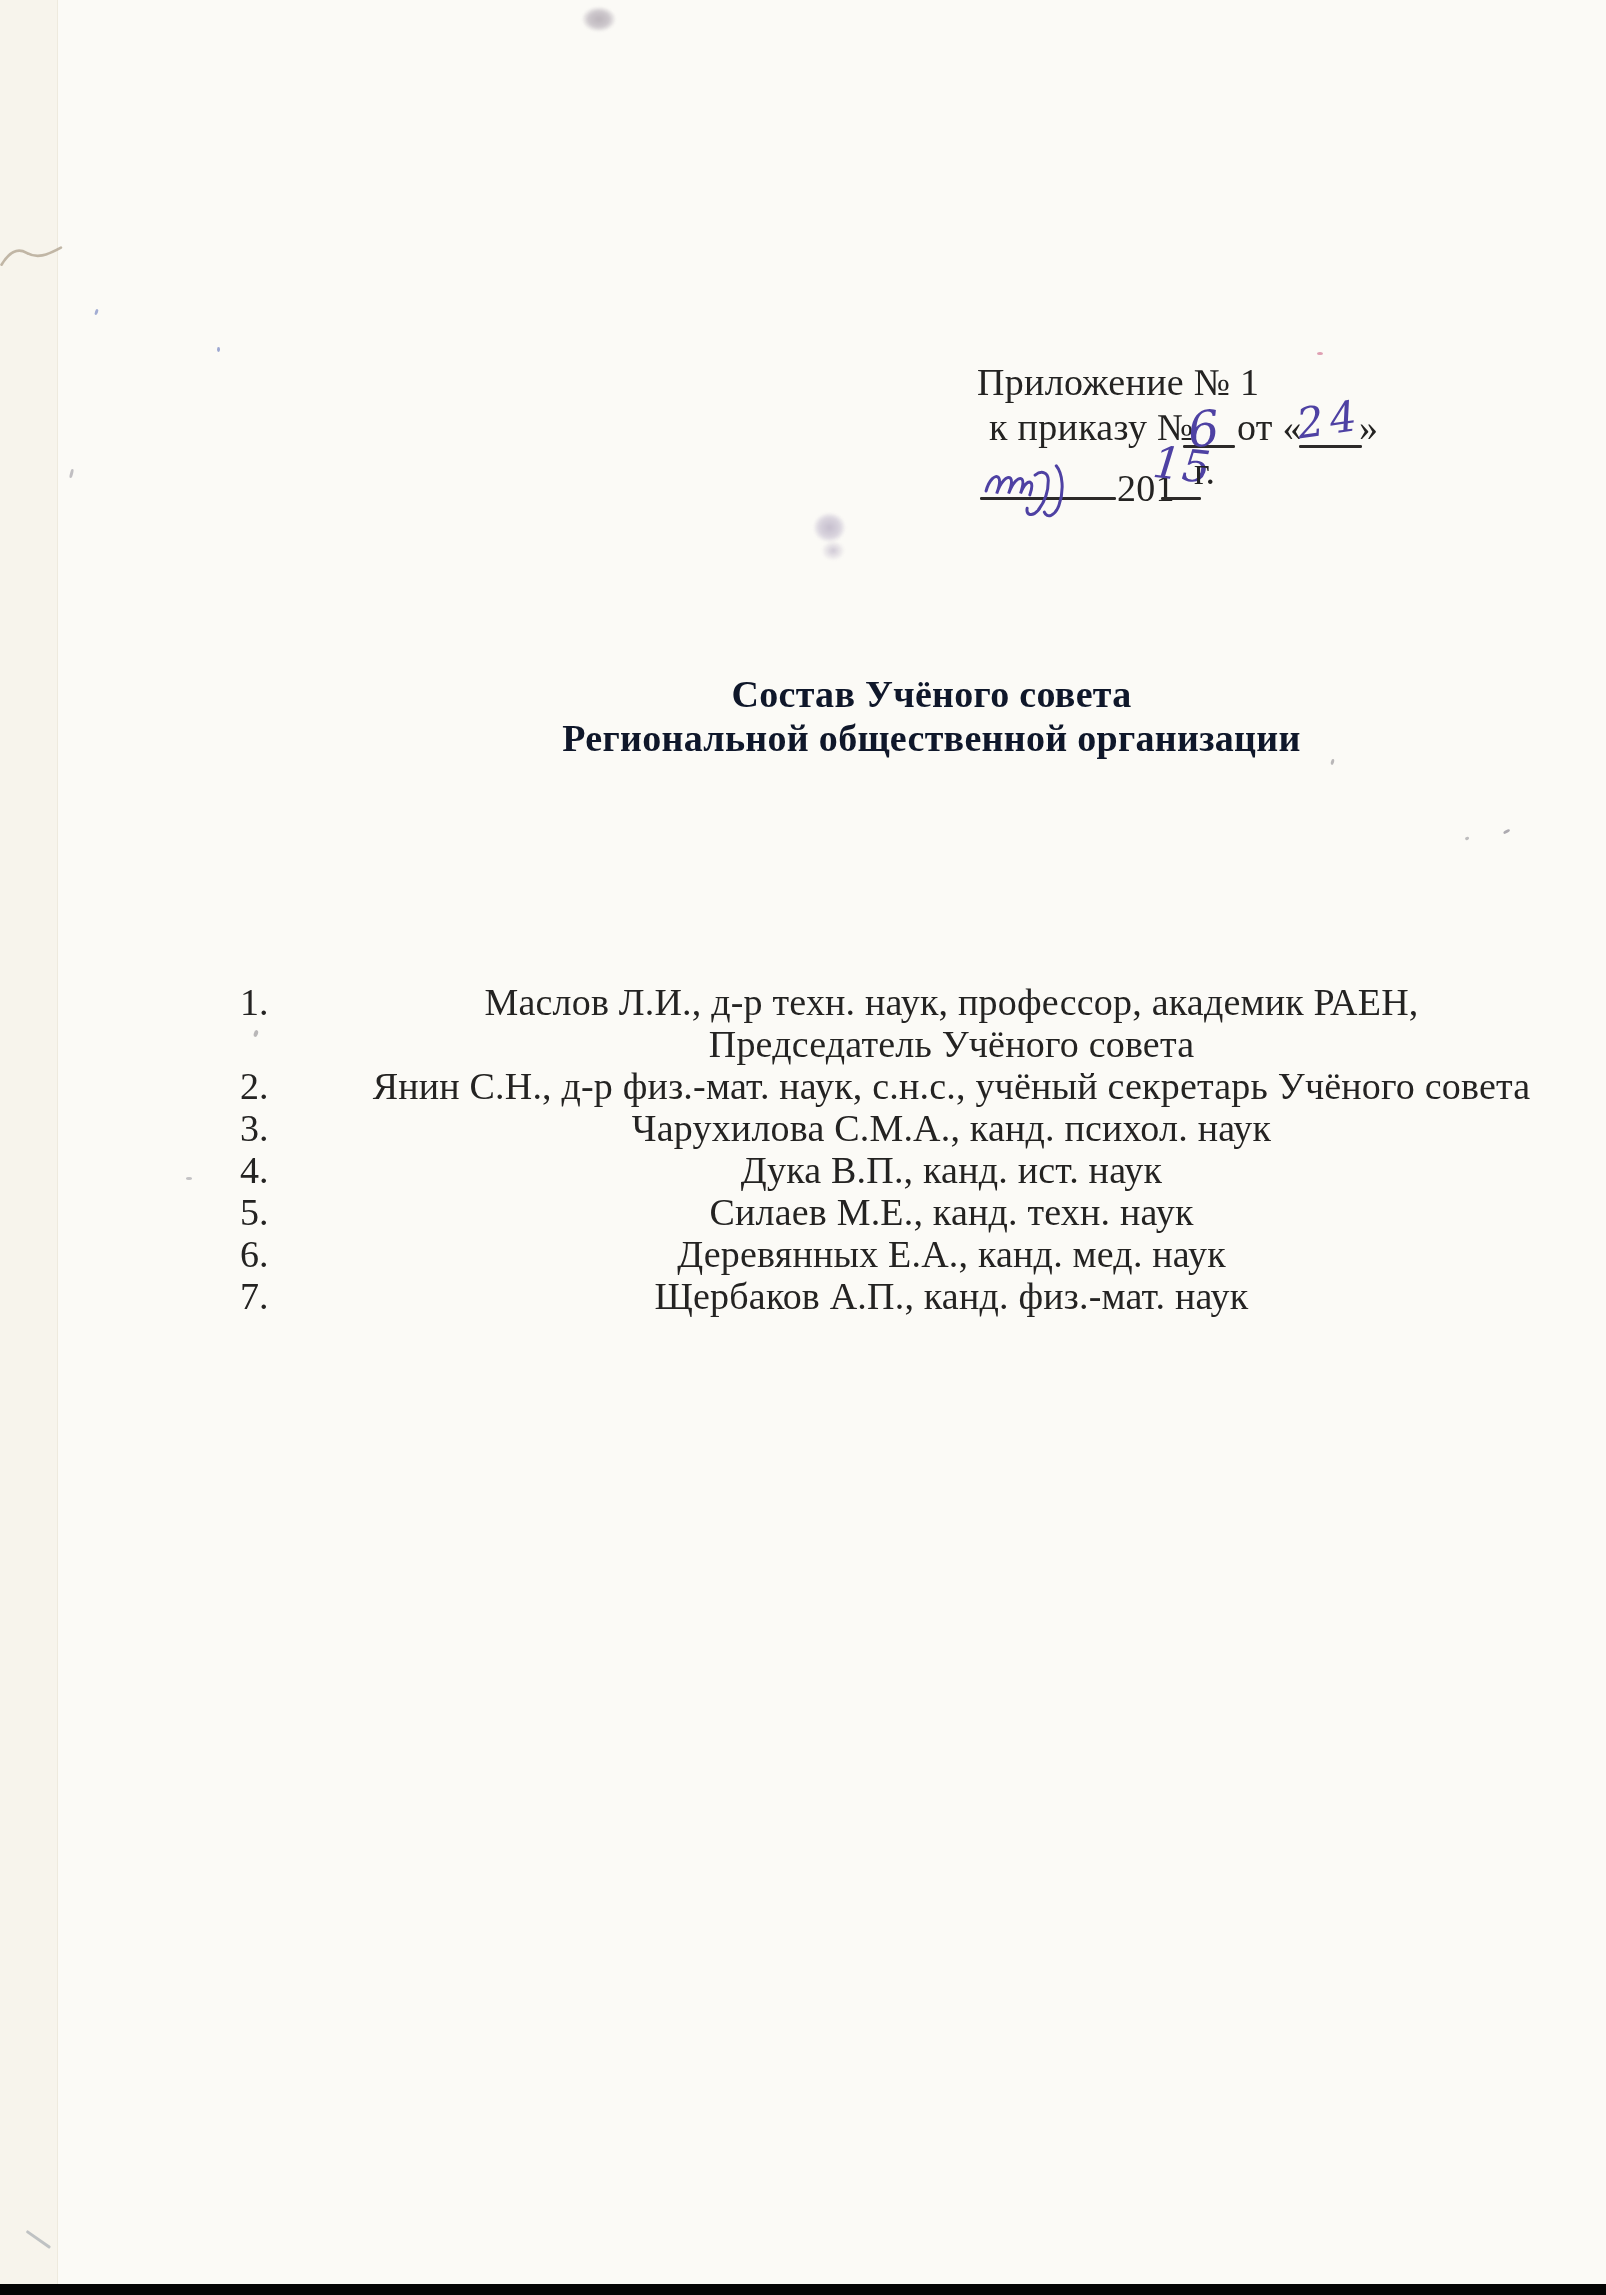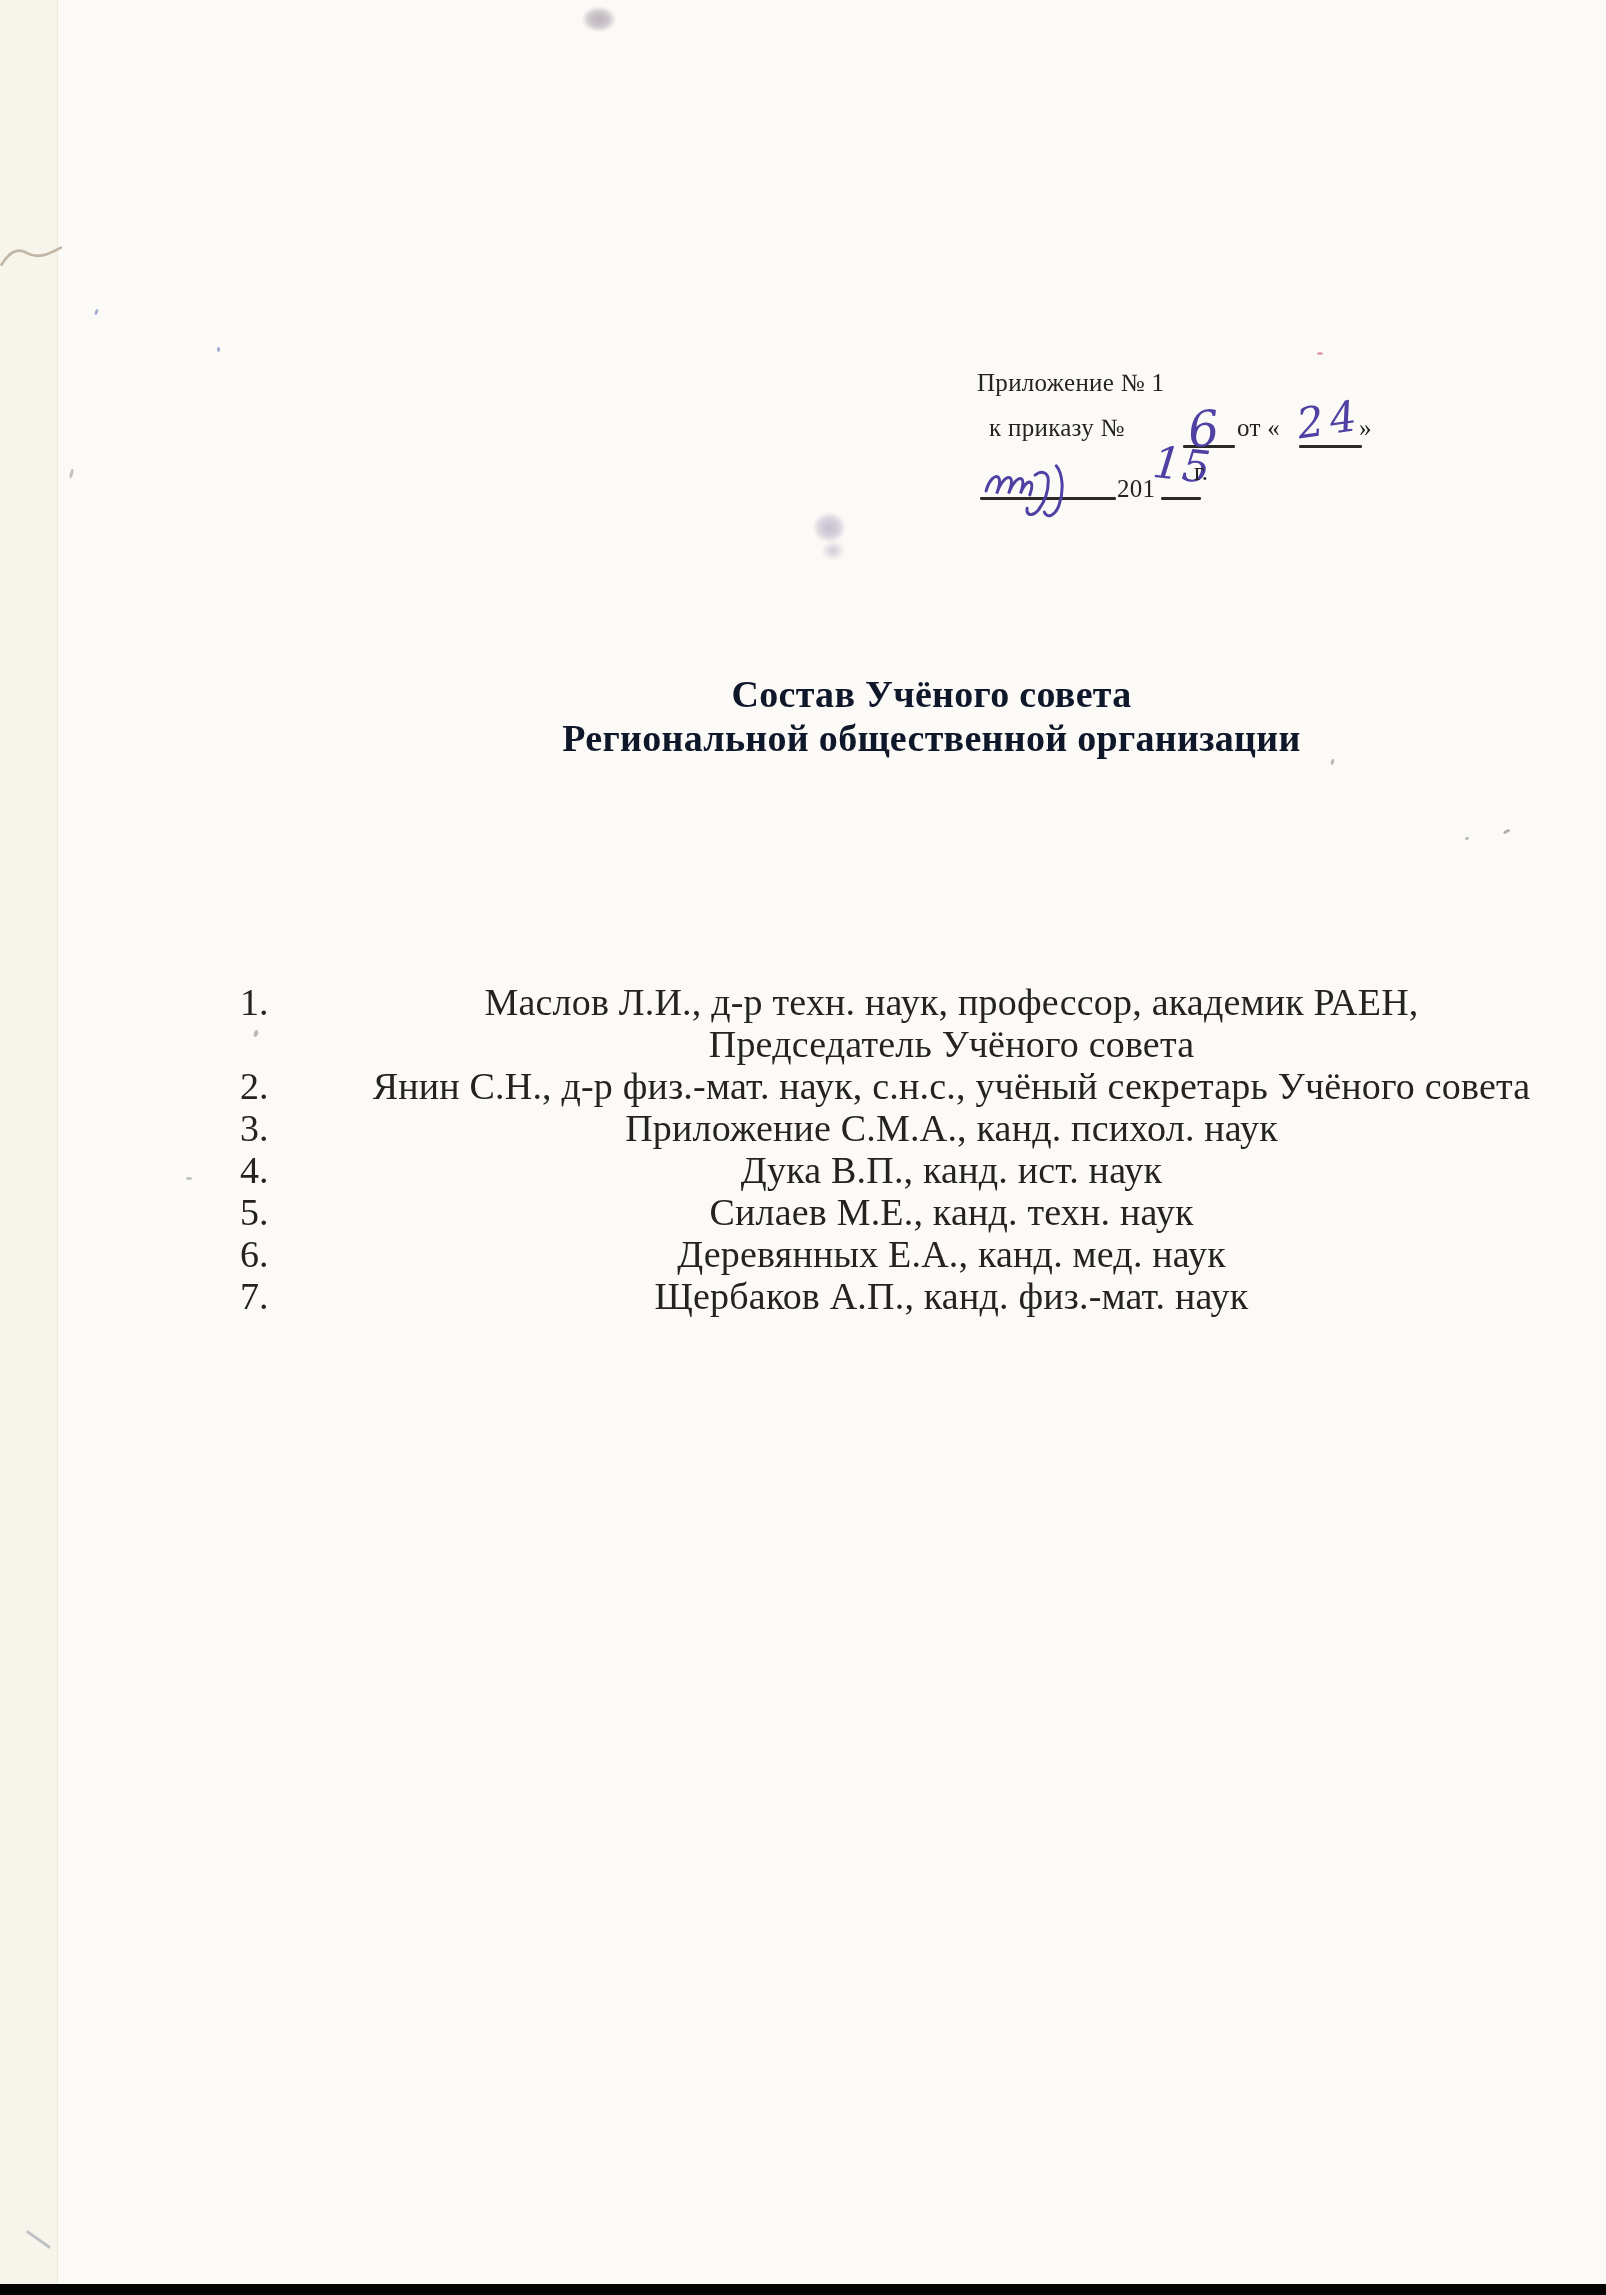--- a/index.html
+++ b/index.html
@@ -14,21 +14,21 @@
   .left-edge{
     position:absolute;left:0;top:0;width:57px;height:2295px;
     background:#f7f4ec;border-right:1.3px solid #eeeade;
   }
   .bottom-scan-bar{
     position:absolute;left:0;top:2284px;width:1606px;height:11.2px;
     background:#050505;
   }
   .abs{position:absolute;}
   .printed{
-    font-size:25px;line-height:45px;white-space:pre;color:#242322;
+    font-size:38px;line-height:45px;white-space:pre;color:#242322;
     letter-spacing:0.3px;
   }
   .title-block{
     left:264px;top:672px;width:1335px;text-align:center;
     font-weight:bold;font-size:38px;line-height:44px;color:#0f172a;
     letter-spacing:0.3px;
   }
   .title-block div{white-space:pre;}
   .list-block{left:240px;top:981px;}
   .list-row{display:grid;grid-template-columns:77px 1269px;}
@@ -111,21 +111,21 @@
       <div class="list-num">1.</div>
       <div class="list-text">Маслов Л.И., д-р техн. наук, профессор, академик РАЕН,
 Председатель Учёного совета</div>
     </div>
     <div class="list-row">
       <div class="list-num">2.</div>
       <div class="list-text">Янин С.Н., д-р физ.-мат. наук, с.н.с., учёный секретарь Учёного совета</div>
     </div>
     <div class="list-row">
       <div class="list-num">3.</div>
-      <div class="list-text">Приложение С.М.А., канд. психол. наук</div>
+      <div class="list-text">Чарухилова С.М.А., канд. психол. наук</div>
     </div>
     <div class="list-row">
       <div class="list-num">4.</div>
       <div class="list-text">Дука В.П., канд. ист. наук</div>
     </div>
     <div class="list-row">
       <div class="list-num">5.</div>
       <div class="list-text">Силаев М.Е., канд. техн. наук</div>
     </div>
     <div class="list-row">

